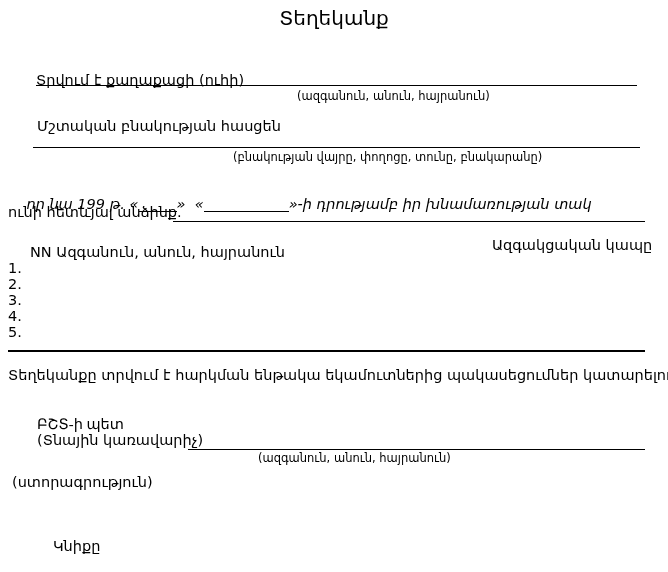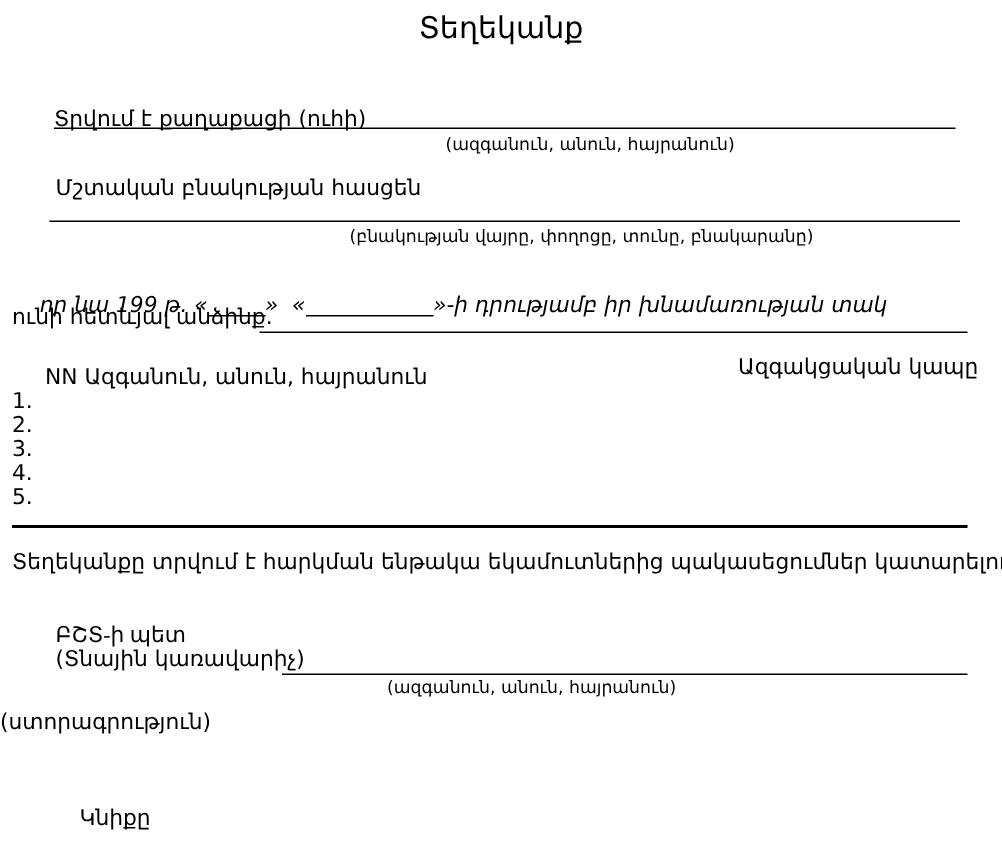--- a/index.html
+++ b/index.html
@@ -64,18 +64,18 @@
 
   <div class="rule rule-thick" style="left:8px; top:350px; width:637px;"></div>
 
   <div class="abs t" style="left:8px; top:367px;">Տեղեկանքը տրվում է հարկման ենթակա եկամուտներից պակասեցումներ կատարելու</div>
 
   <div class="abs t" style="left:37px; top:416px;font-family:Liberation Serif, serif;">ԲՇՏ-ի պետ</div>
   <div class="abs t" style="left:37px; top:432px;">(Տնային կառավարիչ)</div>
   <div class="rule" style="left:188px; top:449px; width:457px;"></div>
   <div class="abs cap" style="left:258px; top:451px;">(ազգանուն, անուն, հայրանուն)</div>
 
-  <div class="abs t" style="left:0; top:474px;text-align:right;">(ստորագրություն)</div>
+  <div class="abs t" style="left:12px; top:474px;text-align:right;">(ստորագրություն)</div>
 
 
   <div class="abs t" style="left:53px; top:538px;">Կնիքը</div>
 
 </div>
 
 </body></html>

